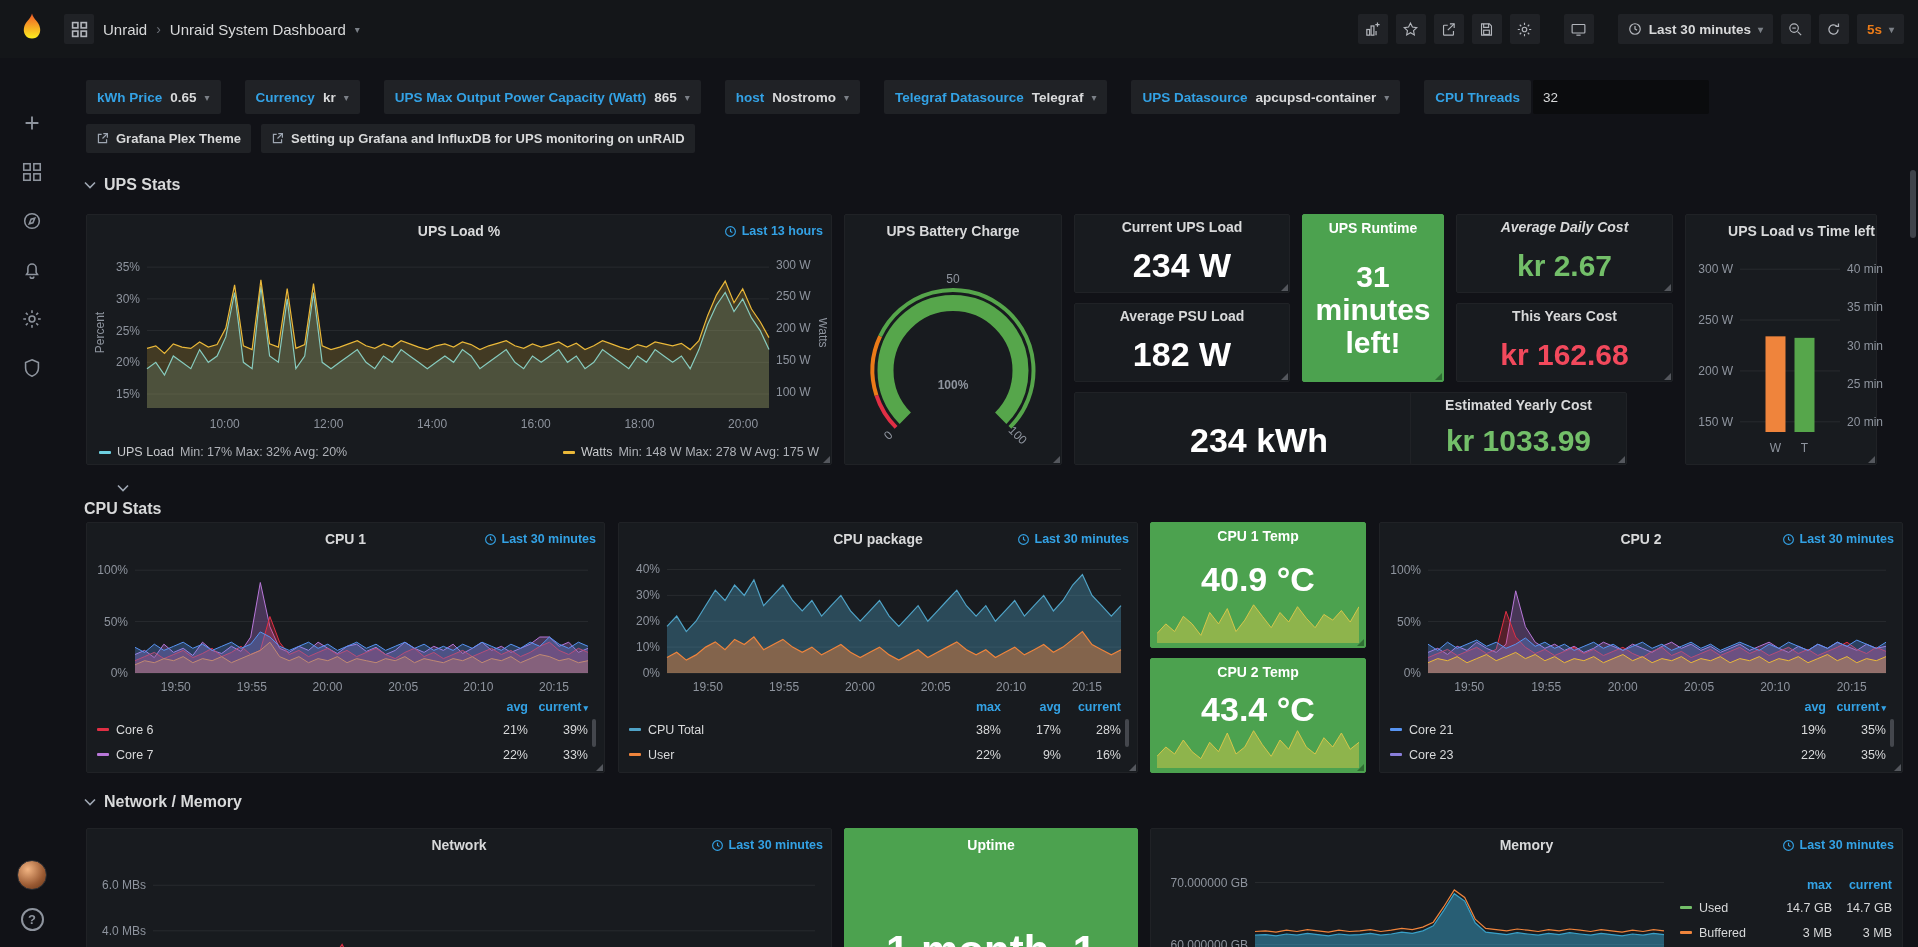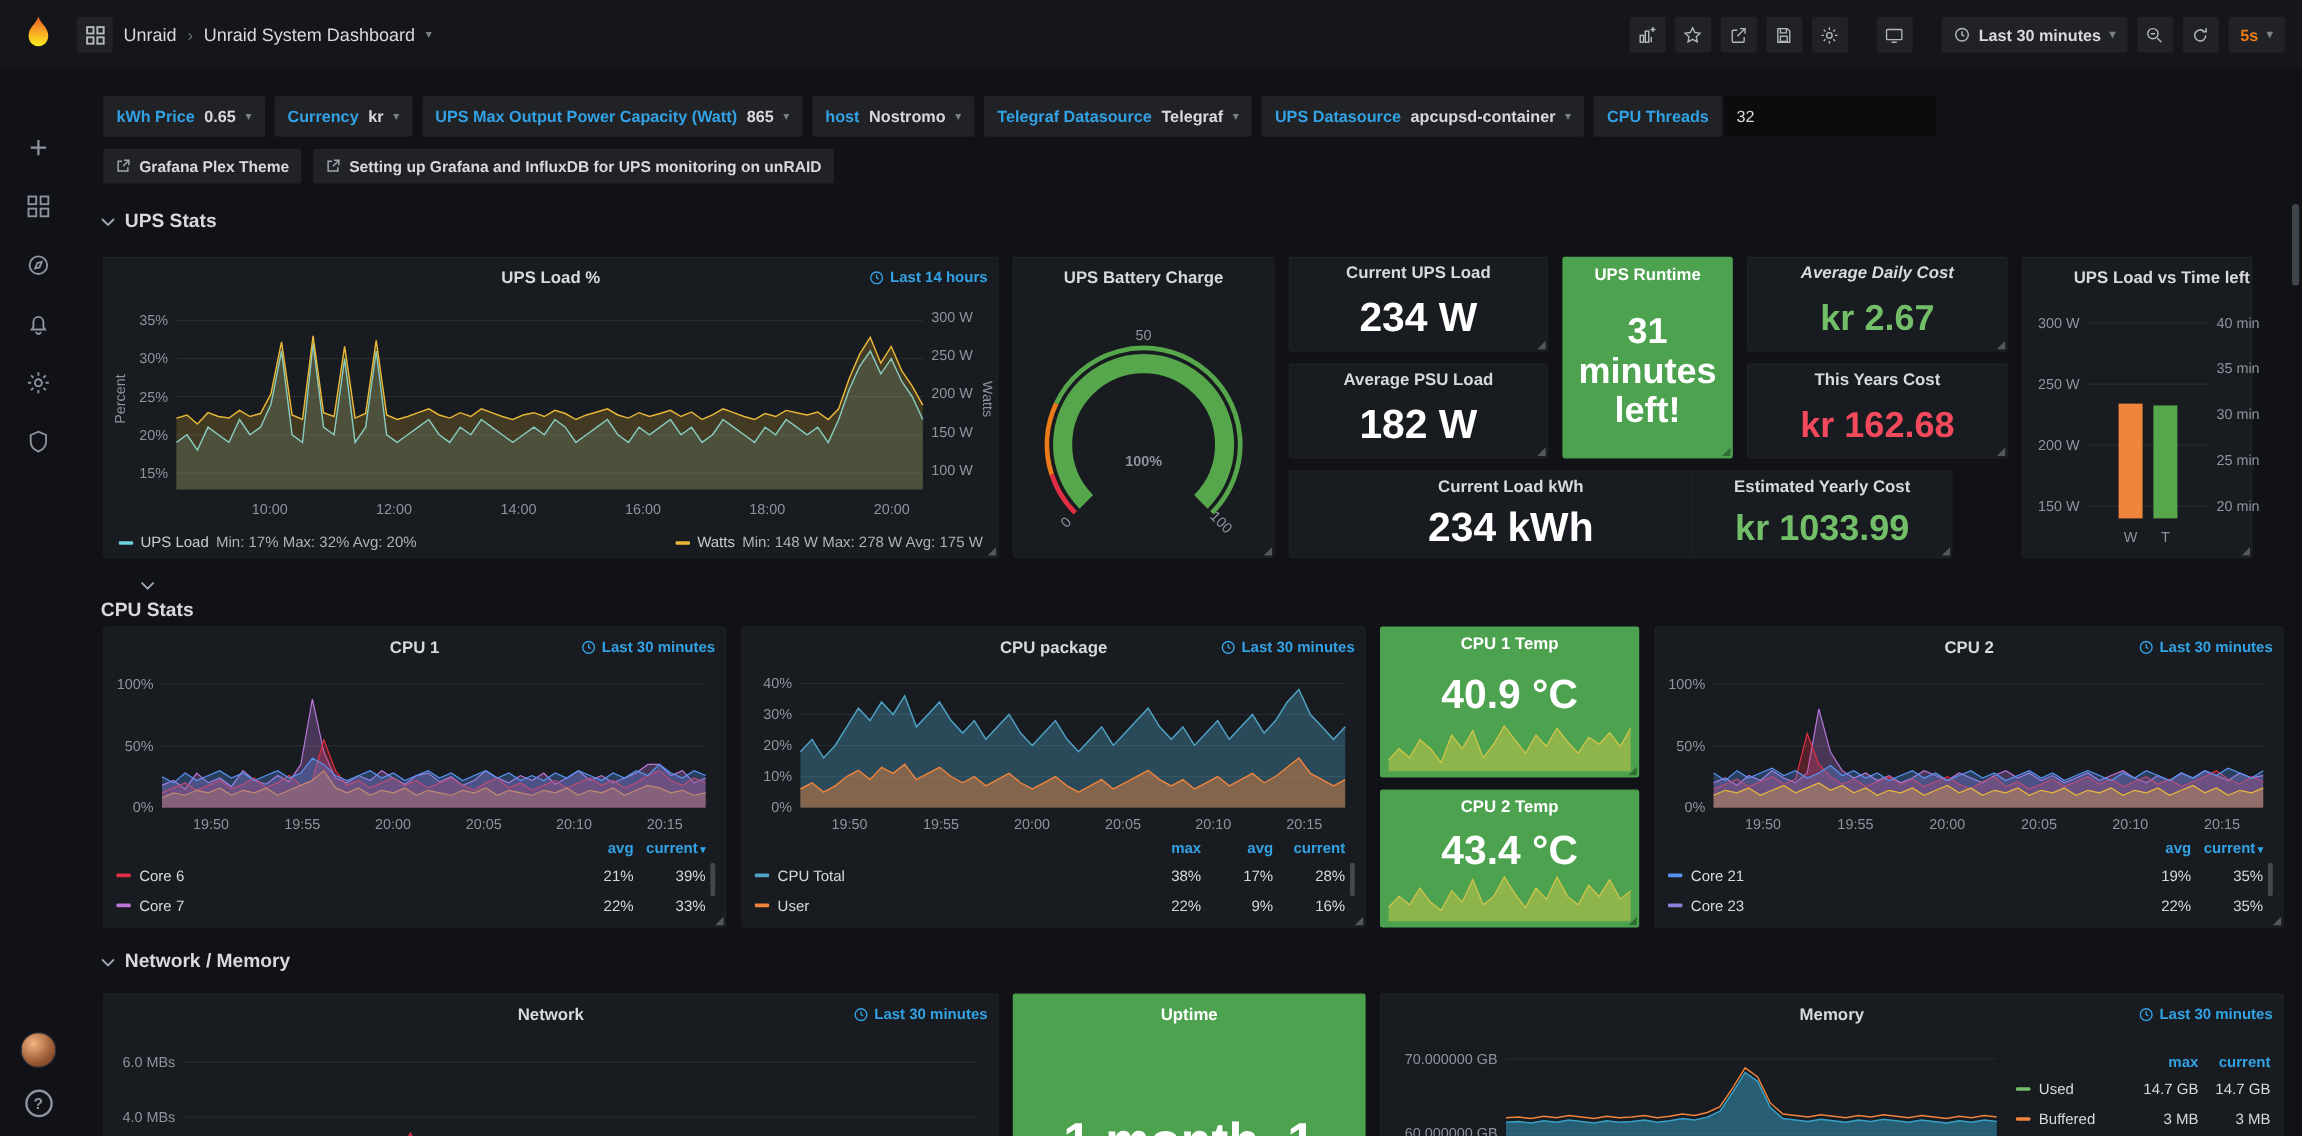--- a/index.html
+++ b/index.html
@@ -31,21 +31,21 @@
   .side-ic { width: 22px; height: 22px; color: #8e949e; display: flex; align-items: center;
     justify-content: center; }
   .side-ic svg { width: 22px; height: 22px; }
   .side-bottom { margin-top: auto; display: flex; flex-direction: column; align-items: center; gap: 18px; }
   .avatar { width: 30px; height: 30px; border-radius: 50%;
     background: radial-gradient(circle at 35% 30%, #f2b482, #9a5a33 60%, #5f3317); border: 1px solid #2a2d33; }
   .help-circle { width: 23px; height: 23px; border-radius: 50%; border: 2px solid #8e949e;
     color: #8e949e; font-size: 13px; font-weight: 700; display: flex; align-items: center; justify-content: center; }
 
   
-  .var-row { position: absolute; left: 86px; top: 80px; display: flex; gap: 8px; align-items: flex-start; }
+  .var-row { position: absolute; left: 86px; top: 80px; display: flex; gap: 24px; align-items: flex-start; }
   .var-chip { display: flex; align-items: center; height: 34px; background: #202226; border-radius: 2px;
     padding: 0 11px; gap: 8px; font-size: 13.5px; white-space: nowrap; }
   .var-chip.plain { background: transparent; padding: 0; gap: 2px; }
   .var-label { color: #33A2E5; font-weight: 600; }
   .var-label-box { background: #202226; height: 34px; display: flex; align-items: center;
     padding: 0 11px; border-radius: 2px; color: #33A2E5; font-weight: 600; }
   .var-value { color: #d8d9da; font-weight: 600; }
   .var-input { background: #0b0c0e; height: 34px; min-width: 176px; display: flex; align-items: center;
     padding: 0 10px; color: #d8d9da; border-radius: 2px; }
   .links-row { position: absolute; left: 86px; top: 124px; display: flex; gap: 10px; }
@@ -313,21 +313,21 @@
   </div>
 
   <div class="panel" style="left:86px;top:214px;width:746px;height:251px;">
     <div class="panel-head">
       <span class="panel-title">UPS Load %</span>
       <span class="panel-time">
         <svg viewBox="0 0 16 16" fill="none" stroke="currentColor" stroke-width="1.4">
             <circle cx="8" cy="8" r="6"></circle>
             <path d="M8 4.5V8l2.3 1.3"></path>
           </svg>
-        <span>Last 14 hours</span>
+        <span>Last 13 hours</span>
         </span>
     </div>
     <div class="chart" style="left:4px;right:4px;top:32px;bottom:30px;"><svg class="chart-svg" width="736" height="187">
           <line x1="56" x2="678" y1="147.0420168067227" y2="147.0420168067227" stroke="rgba(255,255,255,0.07)"></line>
           <text x="49" y="151.0420168067227" text-anchor="end">15%</text>
           <line x1="56" x2="678" y1="115.31932773109243" y2="115.31932773109243" stroke="rgba(255,255,255,0.07)"></line>
           <text x="49" y="119.31932773109243" text-anchor="end">20%</text>
           <line x1="56" x2="678" y1="83.59663865546219" y2="83.59663865546219" stroke="rgba(255,255,255,0.07)"></line>
           <text x="49" y="87.59663865546219" text-anchor="end">25%</text>
           <line x1="56" x2="678" y1="51.87394957983194" y2="51.87394957983194" stroke="rgba(255,255,255,0.07)"></line>
@@ -406,23 +406,20 @@
       </div>
     <div class="stat-val v34">182 W</div>
   </div>
   <div class="panel" style="left:1456px;top:303px;width:217px;height:79px;">
     <div class="panel-head" style="height:24px;">
         <span class="panel-title">This Years Cost</span>
       </div>
     <div class="stat-val v30 red-text">kr 162.68</div>
   </div>
   <div class="panel" style="left:1074px;top:392px;width:370px;height:73px;">
-    <div class="panel-head" style="height:24px;">
-        <span class="panel-title">Current Load kWh</span>
-      </div>
     <div class="stat-val v34">234 kWh</div>
   </div>
   <div class="panel" style="left:1410px;top:392px;width:217px;height:73px;">
     <div class="panel-head" style="height:24px;">
         <span class="panel-title">Estimated Yearly Cost</span>
       </div>
     <div class="stat-val v30 green-text">kr 1033.99</div>
   </div>
 
   <div class="panel" style="left:1685px;top:214px;width:192px;height:251px;padding-left:41px;">

